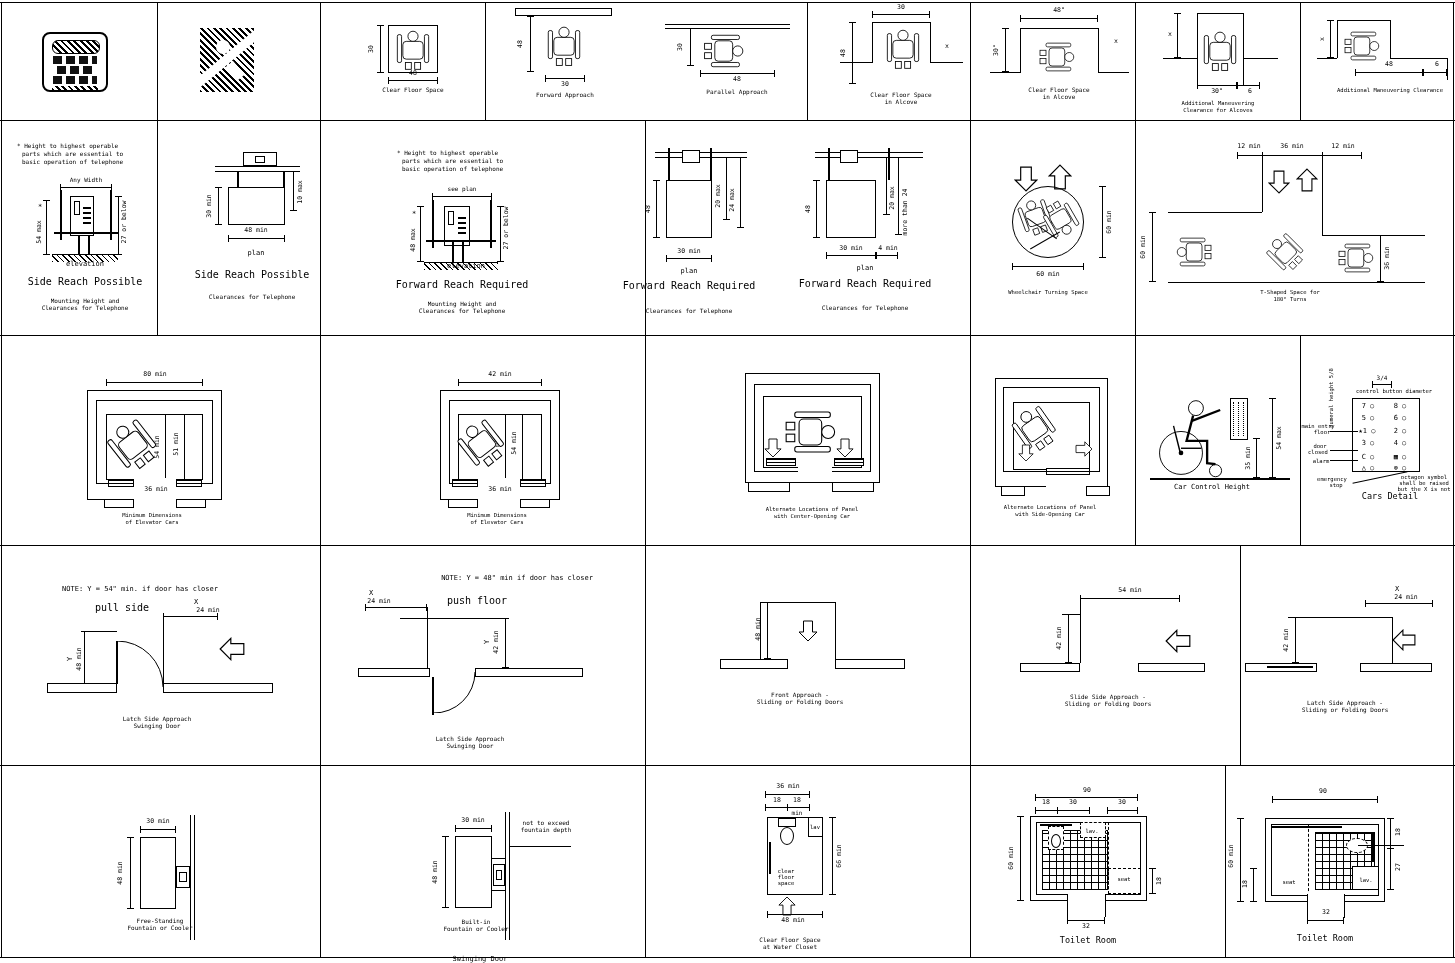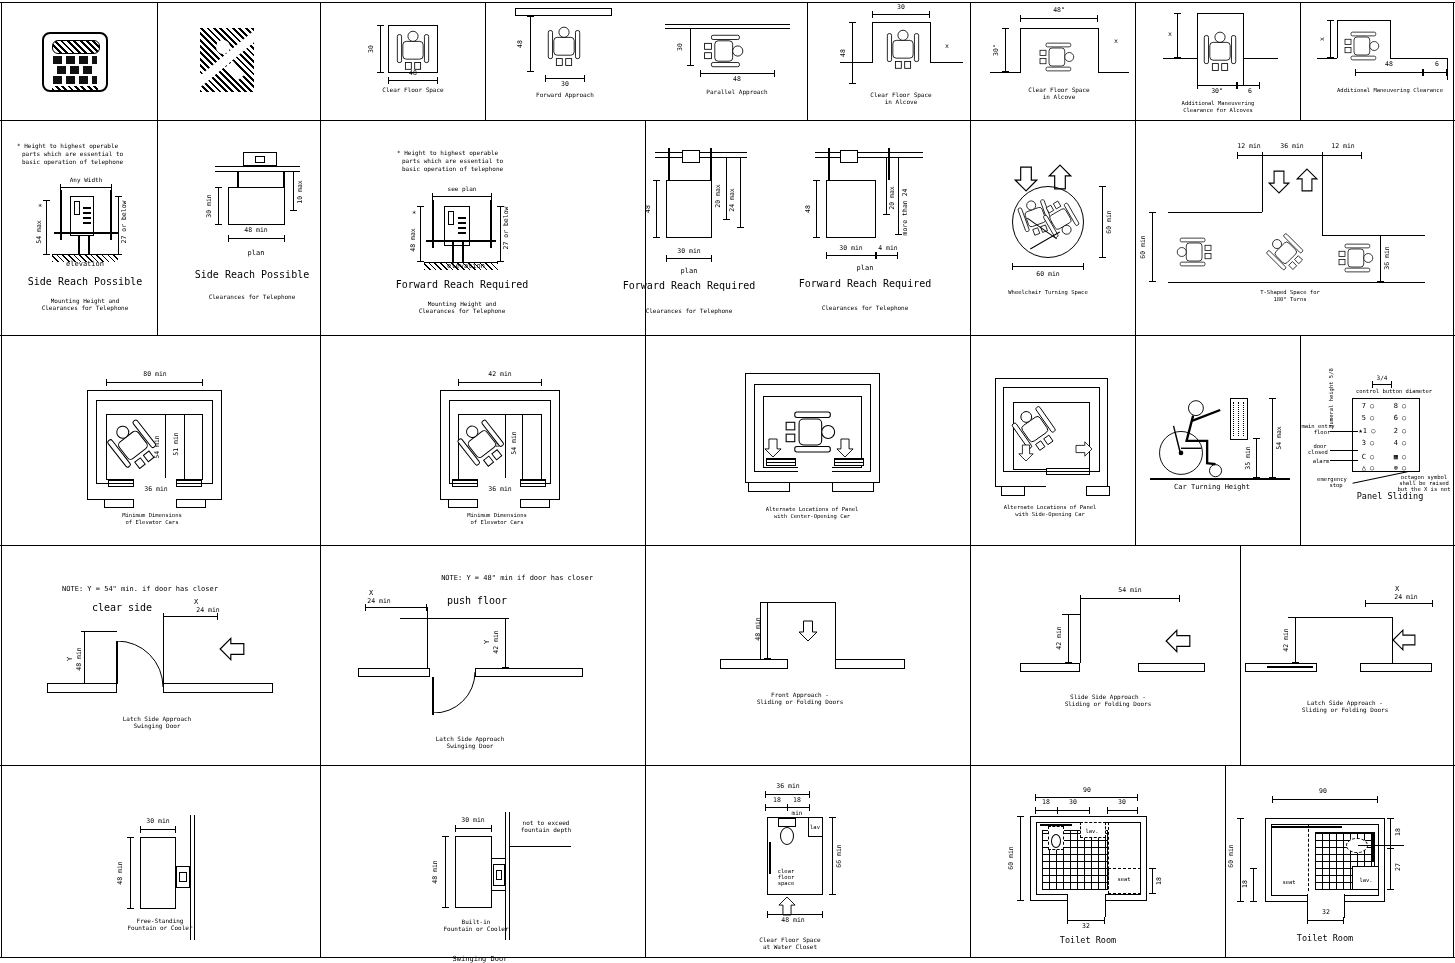--- a/index.html
+++ b/index.html
@@ -444,21 +444,21 @@
       <use href="#wcs" width="100%" height="100%"></use>
     </svg>
 <div class="a bx" style="left:1230px;top:398px;width:18px;height:42px"></div>
 <div class="a dot" style="left:1233px;top:402px;height:34px"></div>
 <div class="a dot" style="left:1238px;top:402px;height:34px"></div>
 <div class="a dot" style="left:1243px;top:402px;height:34px"></div>
 <div class="a dv" style="left:1256px;top:438px;height:40px"></div>
 <span class="t r" style="left:1249px;top:458px">35 min</span>
 <div class="a dv" style="left:1272px;top:398px;height:80px"></div>
 <span class="t r" style="left:1280px;top:438px">54 max</span>
-<span class="t f7" style="left:1212px;top:487px">Car Turning Height</span>
+<span class="t f7" style="left:1212px;top:487px">Car Control Height</span>
 
 <span class="t f6" style="left:1382px;top:378px">3/4</span>
 <div class="a dh" style="left:1372px;top:384px;width:20px"></div>
 <span class="t f5" style="left:1394px;top:391px">control button diameter</span>
 <span class="t f5 r" style="left:1331px;top:398px">numeral height 5/8</span>
 <div class="a bx" style="left:1352px;top:398px;width:68px;height:74px"></div>
 <span class="t f7" style="left:1368px;top:406px">7 ○</span>
 <span class="t f7" style="left:1400px;top:406px">8 ○</span>
 <span class="t f7" style="left:1368px;top:418px">5 ○</span>
 <span class="t f7" style="left:1400px;top:418px">6 ○</span>
@@ -477,24 +477,24 @@
 <span class="t f5" style="left:1318px;top:426px">main entry</span>
 <span class="t f5" style="left:1322px;top:432px">floor</span>
 <span class="t f5" style="left:1320px;top:446px">door</span>
 <span class="t f5" style="left:1318px;top:452px">closed</span>
 <span class="t f5" style="left:1321px;top:461px">alarm</span>
 <span class="t f5" style="left:1332px;top:479px">emergency</span>
 <span class="t f5" style="left:1336px;top:485px">stop</span>
 <span class="t f5" style="left:1424px;top:477px">octagon symbol</span>
 <span class="t f5" style="left:1424px;top:483px">shall be raised</span>
 <span class="t f5" style="left:1424px;top:489px">but the X is not</span>
-<span class="t f8" style="left:1390px;top:497px">Panel Sliding</span>
+<span class="t f8" style="left:1390px;top:497px">Cars Detail</span>
 
 <span class="t f7" style="left:140px;top:589px">NOTE: Y = 54" min. if door has closer</span>
-<span class="t f10" style="left:122px;top:608px">clear side</span>
+<span class="t f10" style="left:122px;top:608px">pull side</span>
 <span class="t f7" style="left:196px;top:602px">X</span>
 <span class="t" style="left:208px;top:611px">24 min</span>
 <div class="a dh" style="left:163px;top:616px;width:55px"></div>
 <div class="a ln" style="left:84px;top:631px;width:33px;height:1px"></div>
 <div class="a dv" style="left:84px;top:631px;height:56px"></div>
 <span class="t f7 r" style="left:70px;top:659px">Y</span>
 <span class="t r" style="left:80px;top:659px">48 min</span>
 <div class="a ln" style="left:163px;top:616px;width:1px;height:67px"></div>
 <div class="a bx" style="left:47px;top:683px;width:70px;height:10px"></div>
 <div class="a bx" style="left:163px;top:683px;width:110px;height:10px"></div>

